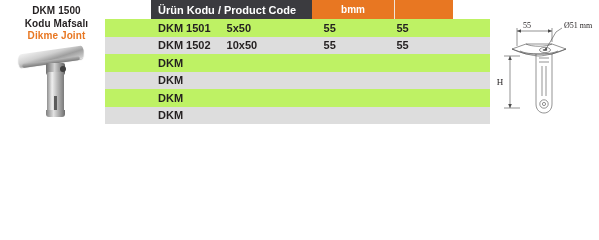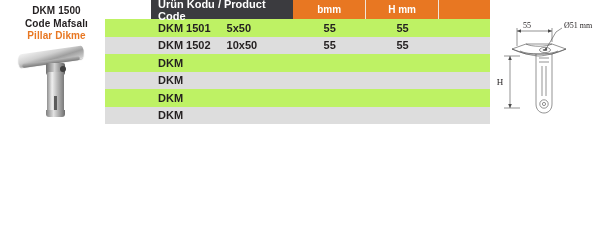--- a/index.html
+++ b/index.html
@@ -224,41 +224,40 @@
   }
 </style>
 </head>
 <body>
 
 <div class="sheet">
 
   <div class="left-panel">
     <div class="left-titles">
       <div class="title-code">DKM 1500</div>
-      <div class="title-tr">Code Mafsalı</div>
-      <div class="title-en">Pillar Dikme</div>
+      <div class="title-tr">Kodu Mafsalı</div>
+      <div class="title-en">Dikme Joint</div>
     </div>
 
     <div class="product-photo">
       <div class="ph-plate"></div>
       <div class="ph-plate-edge"></div>
       <div class="ph-collar"></div>
       <div class="ph-pin"></div>
       <div class="ph-shaft"></div>
       <div class="ph-slot"></div>
       <div class="ph-base"></div>
     </div>
   </div>
 
   <div class="table">
 
     <div class="trow header">
       <div class="cell c-code hdr-code">Ürün Kodu / Product Code</div>
       <div class="cell c-b hdr-b">bmm</div>
-      <div class="cell c-h hdr-h">H mm</div>
       <div class="cell c-extra hdr-extra"></div>
     </div>
 
     <div class="trow plain">
       <div class="cell c-code">
         <span>DKM 1501</span>
         <span class="code-size">5x50</span>
       </div>
       <div class="cell c-b">55</div>
       <div class="cell c-h">55</div>

